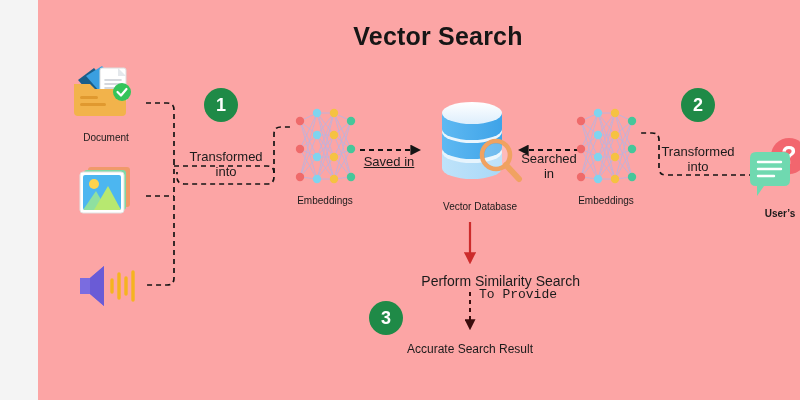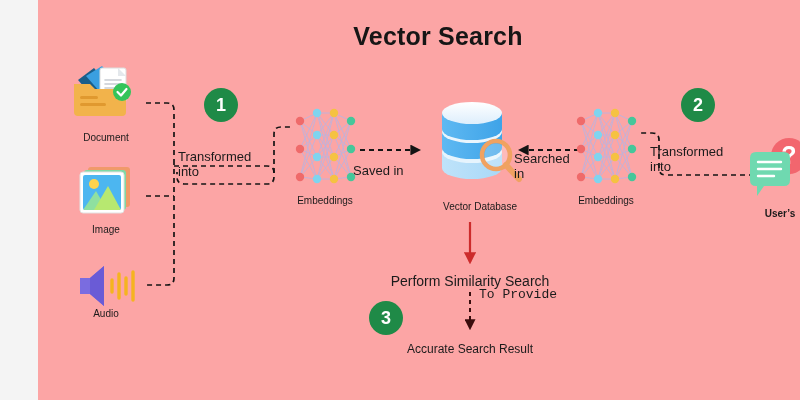--- a/index.html
+++ b/index.html
@@ -40,20 +40,21 @@
     font-size: 10px;
     color: #1b1b1b;
     line-height: 1.18;
     white-space: nowrap;
   }
   .caption.wrap { white-space: normal; }
 
   .edge-label {
     font-size: 13px;
     color: #1b1b1b;
+    text-align: center;
     line-height: 1.12;
     white-space: nowrap;
   }
 
   .badge {
     width: 34px; height: 34px;
     border-radius: 50%;
     background: #1f8a47;
     color: #ffffff;
     font-size: 18px;
@@ -153,35 +154,33 @@
           <rect x="9" y="11" width="38" height="35" rx="2"></rect>
         </clipPath>
       <g clip-path="url(#photoClip)">
         <rect x="9" y="11" width="38" height="35" fill="#4cb6f0"></rect>
         <circle cx="20" cy="20" r="5" fill="#ffd34d"></circle>
         <path d="M 9 46 L 22 27 L 33 46 Z" fill="#8fe0a0"></path>
         <path d="M 20 46 L 34 22 L 47 46 Z" fill="#b7e870"></path>
       </g>
     </svg>
   </div>
-  <div class="abs caption" style="left:8px; top:224px; width:120px;">Image</div>
 
   <div class="abs" style="left:34px; top:262px; width:72px; height:48px;">
     <svg width="72" height="48" viewBox="0 0 72 48">
       <path d="M 8 16 L 18 16 L 32 4 L 32 44 L 18 32 L 8 32 Z" fill="#7a6ce0"></path>
       <path d="M 18 16 L 32 4 L 32 44 L 18 32 Z" fill="#6a5bd6"></path>
       <g stroke="#f5b41f" stroke-width="3.4" stroke-linecap="round">
         <line x1="40" y1="18" x2="40" y2="30"></line>
         <line x1="47" y1="12" x2="47" y2="36"></line>
         <line x1="54" y1="16" x2="54" y2="32"></line>
         <line x1="61" y1="10" x2="61" y2="38"></line>
       </g>
     </svg>
   </div>
-  <div class="abs caption" style="left:8px; top:308px; width:120px;">Audio</div>
 
   <div class="abs badge" style="left:166px; top:88px;">1</div>
 
   <div class="abs edge-label" style="left:140px; top:150px; width:96px;">
     <div>Transformed</div>
     <div>into</div>
   </div>
 
   <div class="abs" style="left:252px; top:105px; width:70px; height:88px;">
     <svg width="70" height="88" viewBox="0 0 70 88">
@@ -240,21 +239,21 @@
         <circle cx="44" cy="52" r="4.2" fill="#f5c242"></circle>
         <circle cx="44" cy="74" r="4.2" fill="#f5c242"></circle>
         <circle cx="61" cy="16" r="4.2" fill="#45c79a"></circle>
         <circle cx="61" cy="44" r="4.2" fill="#45c79a"></circle>
         <circle cx="61" cy="72" r="4.2" fill="#45c79a"></circle>
       </g>
     </svg>
   </div>
   <div class="abs caption" style="left:227px; top:195px; width:120px;">Embeddings</div>
 
-  <div class="abs edge-label" style="left:315px; top:164px; width:72px;">Saved in</div>
+  <div class="abs edge-label" style="left:315px; top:155px; width:72px;text-decoration:underline;">Saved in</div>
 
   <div class="abs" style="left:392px; top:100px; width:100px; height:90px;">
     <svg width="100" height="90" viewBox="0 0 100 90">
       <defs>
         <linearGradient id="discTop" x1="0" y1="0" x2="0" y2="1">
           <stop offset="0%" stop-color="#ffffff"></stop>
           <stop offset="100%" stop-color="#ddeefc"></stop>
         </linearGradient>
         <linearGradient id="bandMid" x1="0" y1="0" x2="1" y2="0">
           <stop offset="0%" stop-color="#5fb9f2"></stop>
@@ -370,21 +369,21 @@
         <line x1="14" y1="26" x2="37" y2="26"></line>
         <line x1="14" y1="33" x2="37" y2="33"></line>
         <line x1="14" y1="40" x2="30" y2="40"></line>
       </g>
     </svg>
   </div>
   <div class="abs caption wrap" style="left:692px; top:208px; width:100px;font-weight:bold;">
     <div>User’s</div>
   </div>
 
-  <div class="abs caption" style="left:322px; top:273px; width:220px; font-size:14px;">Perform Similarity Search</div>
+  <div class="abs caption" style="left:322px; top:273px; width:220px; font-size:14px;text-align:right;">Perform Similarity Search</div>
 
   <div class="abs badge" style="left:331px; top:301px;">3</div>
 
   <div class="abs edge-label" style="left:440px; top:288px; width:80px; text-align:center;font-family:Liberation Mono, monospace;">To Provide</div>
 
   <div class="abs caption" style="left:322px; top:342px; width:220px; font-size:12px;">Accurate Search Result</div>
 
 </div>
 
 </body></html>

